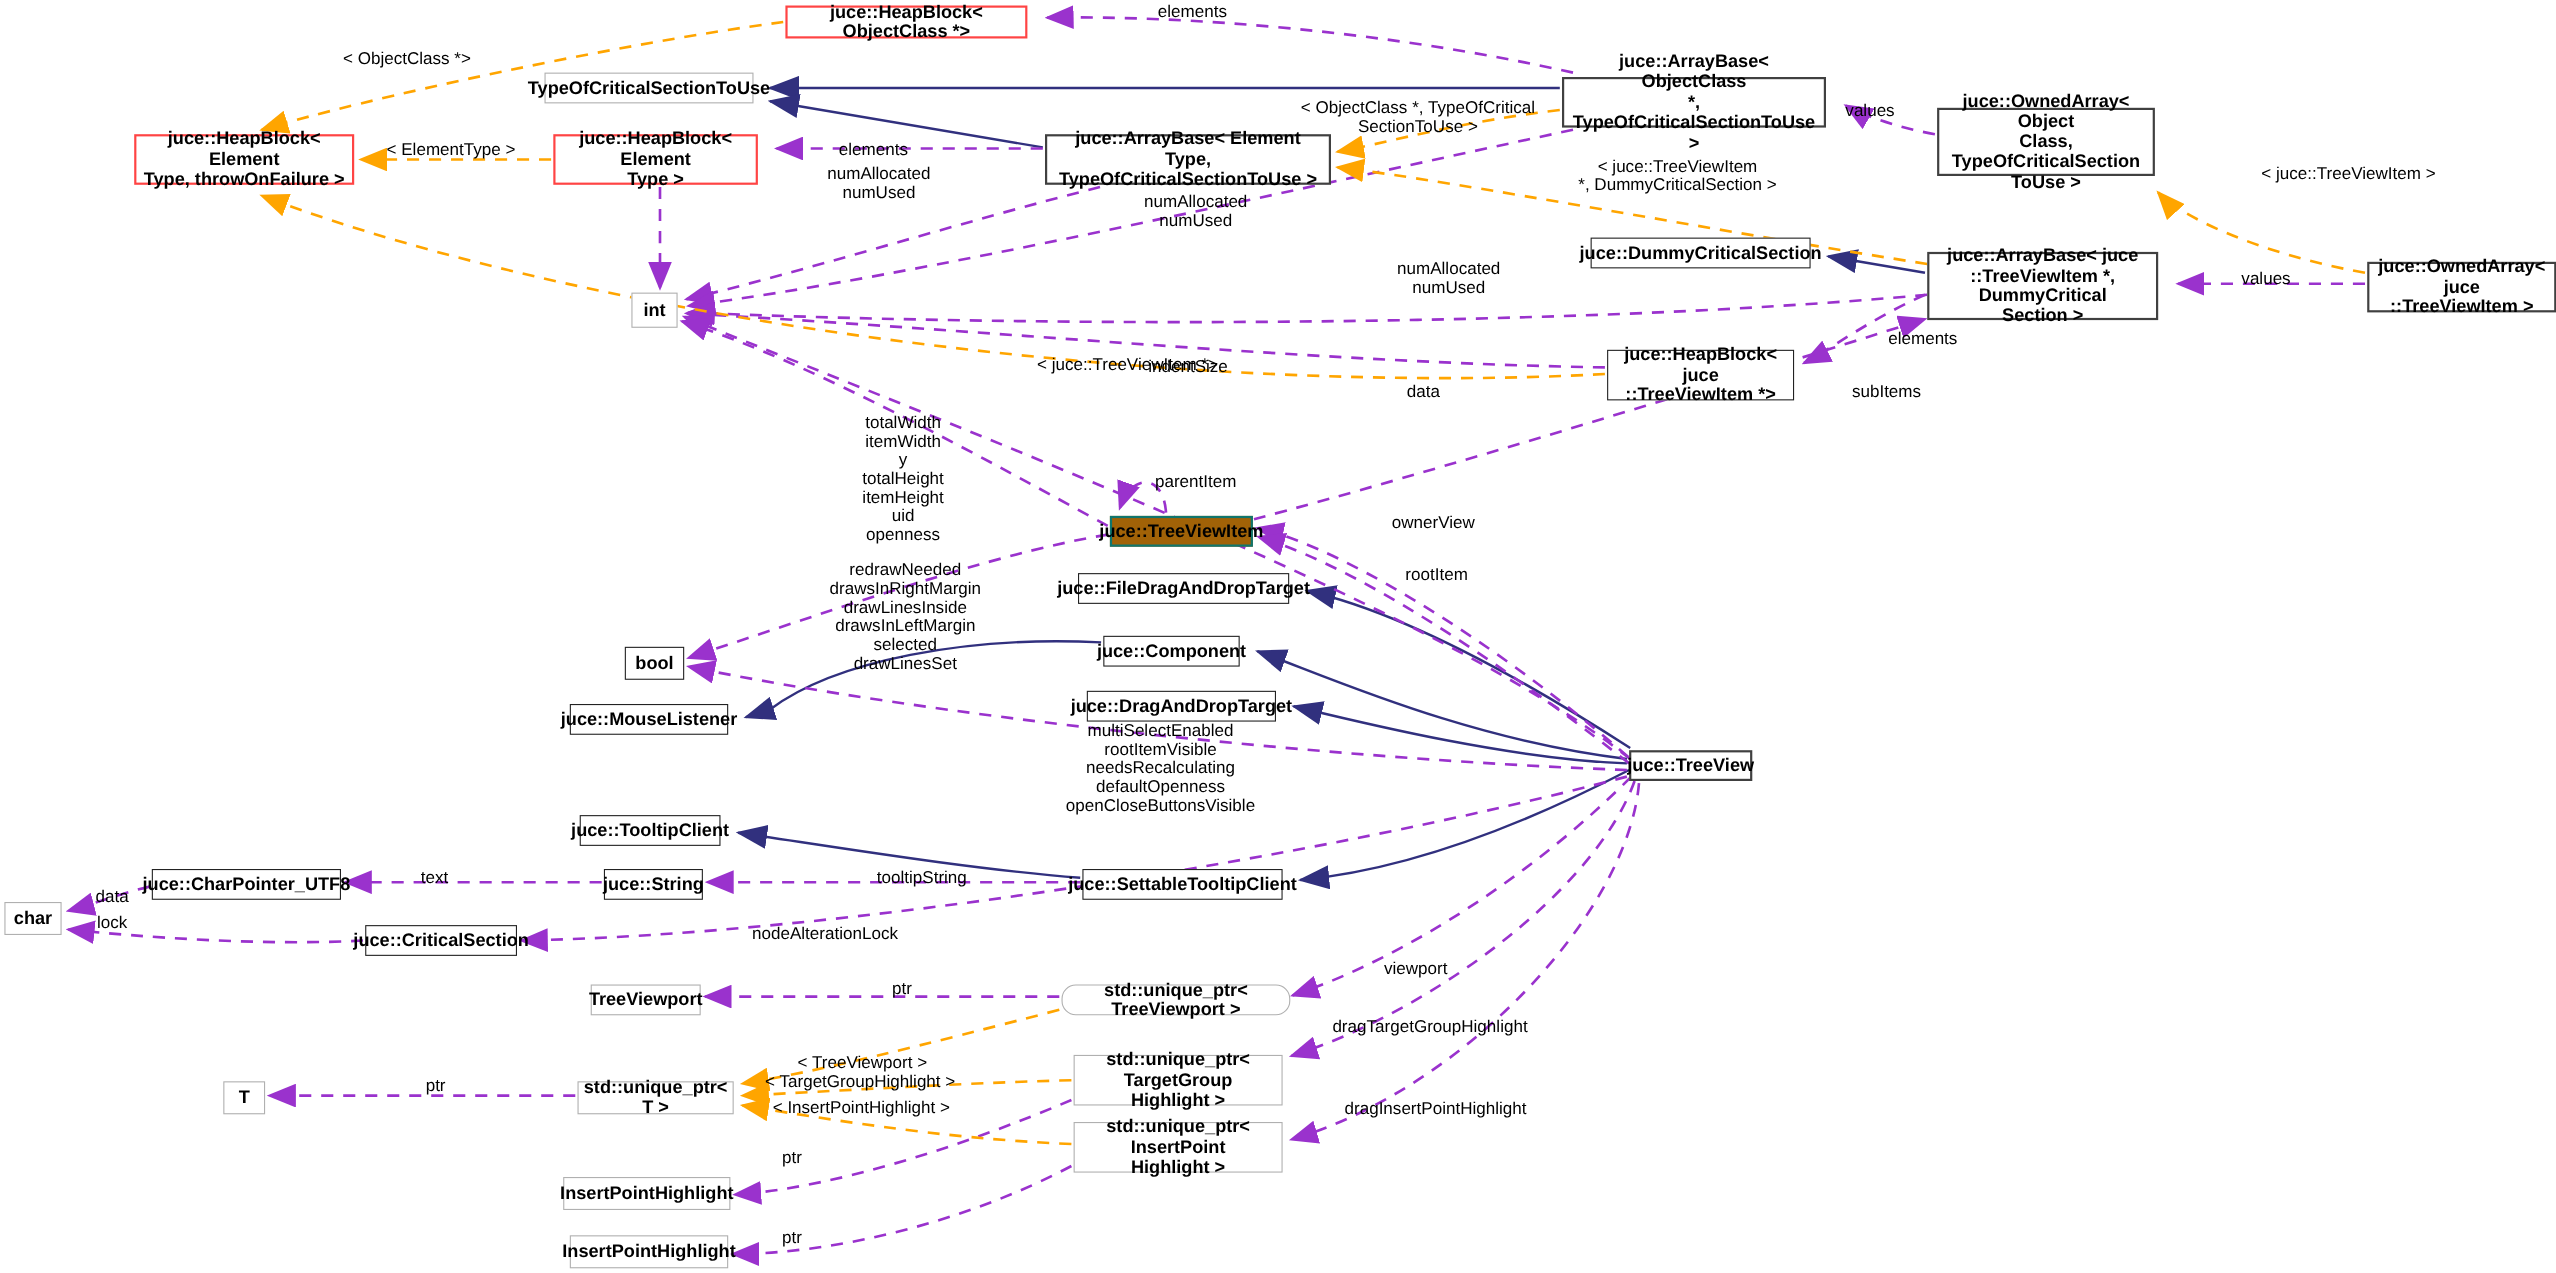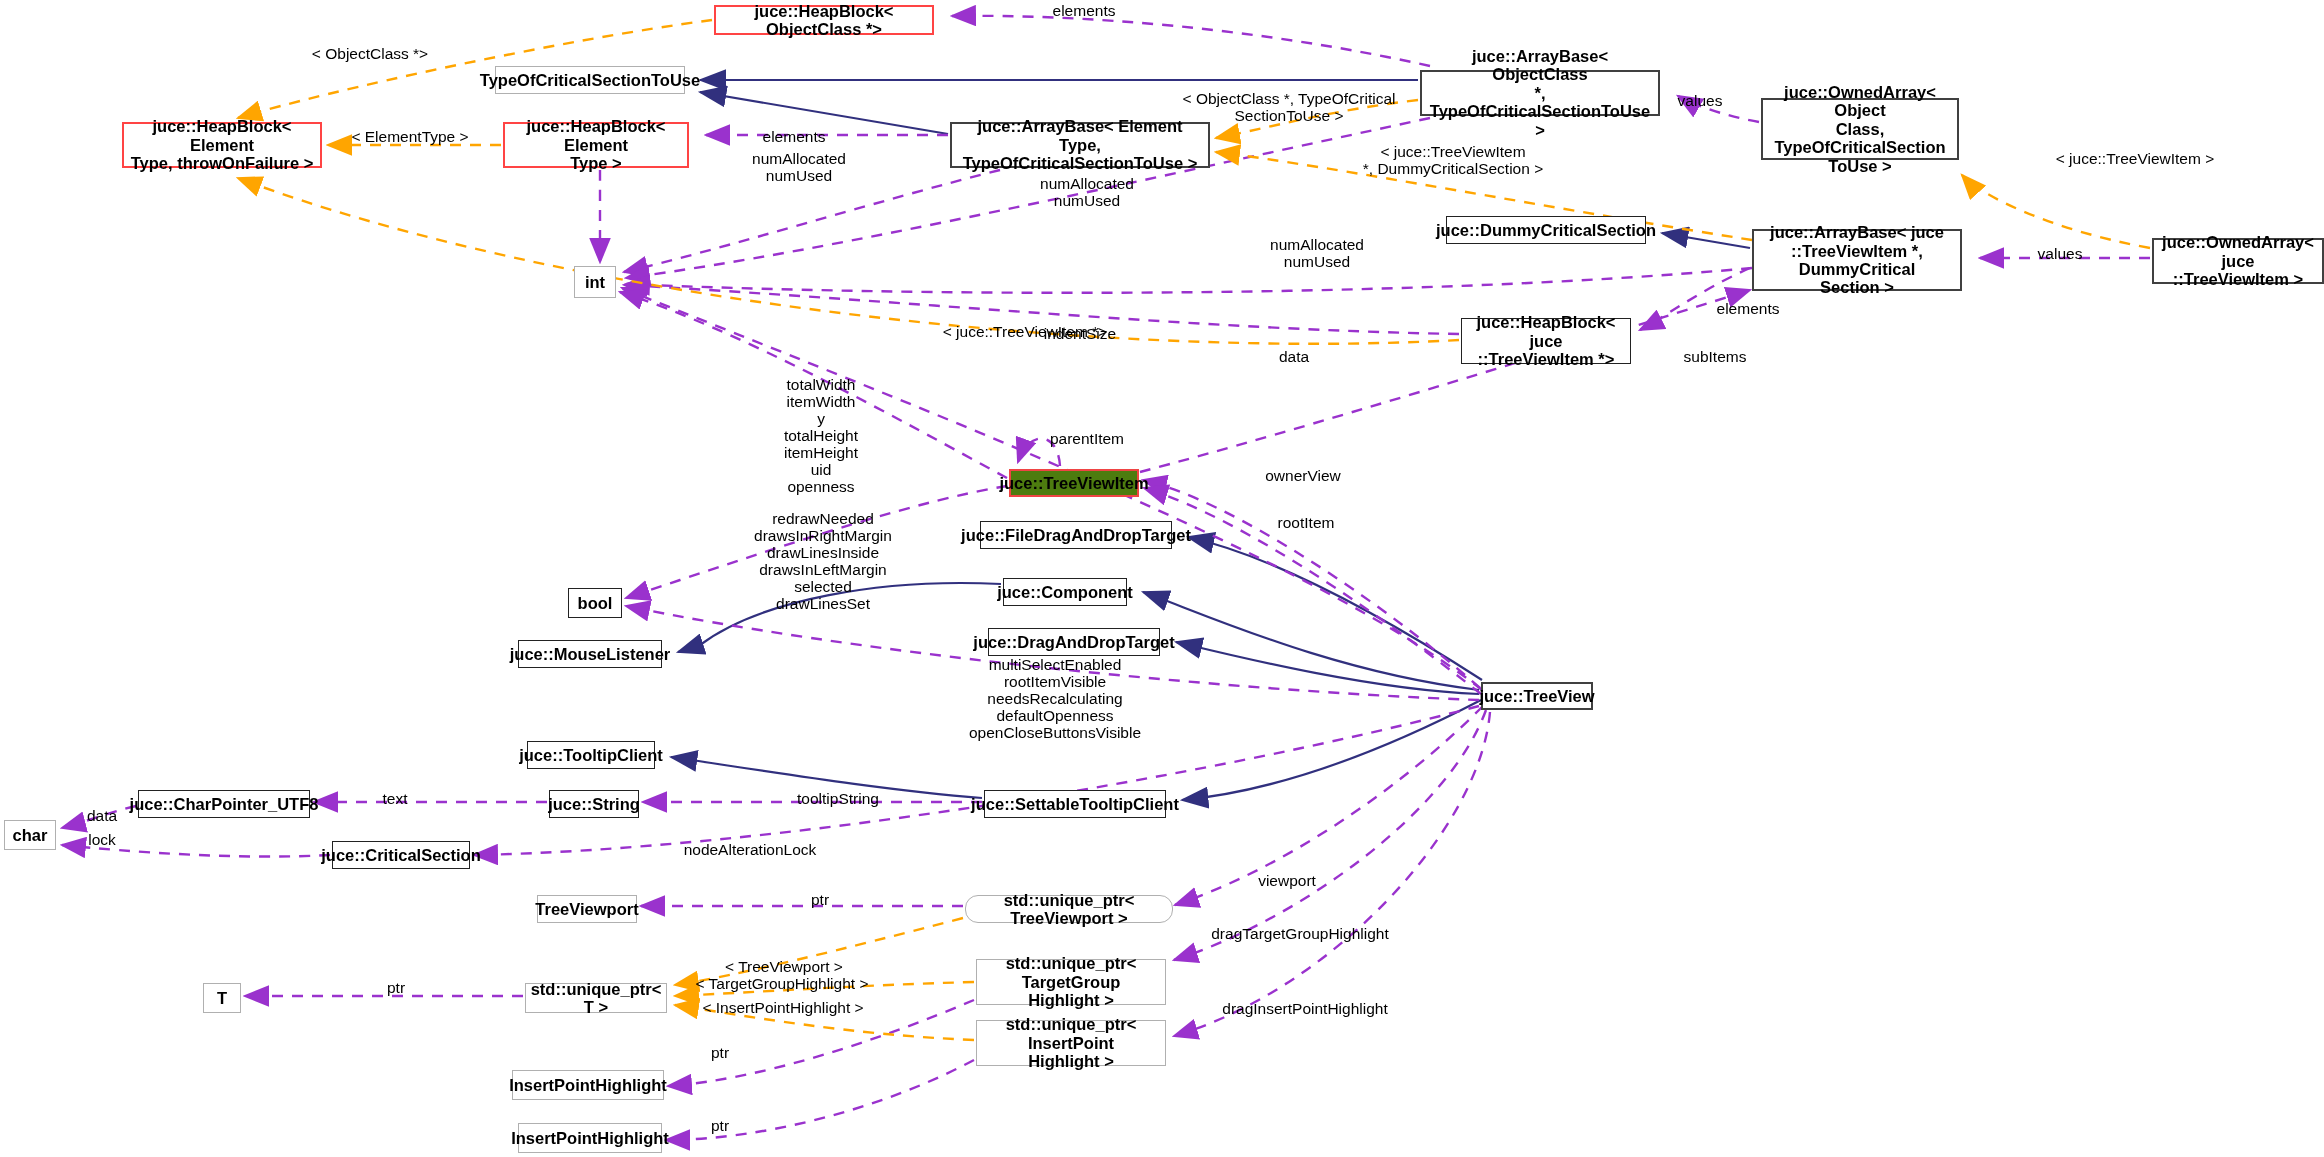--- a/index.html
+++ b/index.html
@@ -36,21 +36,21 @@
     background: #ffffff;
     white-space: pre-line;
     padding: 1px 4px;
     font-weight: bold;
   }
   
   .b-gray   { border: 1px solid #b0b0b0; }
   .b-dark   { border: 2px solid #404040; }
   .b-red    { border: 2px solid #ff4444; }
   .b-black  { border: 1.6px solid #222222; }
-  .n-focus  { background: #4d7c0f; border: 2px solid #ef4444; }
+  .n-focus  { background: #a16207; border: 2px solid #0f766e; }
 
   .elabel {
     position: absolute;
     font-size: 15.5px;
     line-height: 1.1;
     color: #000000;
     text-align: center;
     white-space: pre-line;
     background: transparent;
   }
@@ -229,21 +229,21 @@
   <div id="labels-layer">
       <div class="elabel" style="left: 1024px; top: 2px; width: 120px;">elements</div>
       <div class="elabel" style="left: 290px; top: 45px; width: 160px;">&lt; ObjectClass *&gt;</div>
       <div class="elabel" style="left: 1660px; top: 92px; width: 80px;">values</div>
       <div class="elabel" style="left: 1174px; top: 90px; width: 230px;">&lt; ObjectClass *, TypeOfCritical
 SectionToUse &gt;</div>
       <div class="elabel" style="left: 330px; top: 128px; width: 160px;">&lt; ElementType &gt;</div>
       <div class="elabel" style="left: 734px; top: 128px; width: 120px;">elements</div>
       <div class="elabel" style="left: 734px; top: 150px; width: 130px;">numAllocated
 numUsed</div>
-      <div class="elabel" style="left: 1348px; top: 143px; width: 210px;">&lt; juce::TreeViewItem
+      <div class="elabel" style="left: 1420px; top: 143px; width: 210px;">&lt; juce::TreeViewItem
 *, DummyCriticalSection &gt;</div>
       <div class="elabel" style="left: 1022px; top: 175px; width: 130px;">numAllocated
 numUsed</div>
       <div class="elabel" style="left: 2040px; top: 150px; width: 190px;">&lt; juce::TreeViewItem &gt;</div>
       <div class="elabel" style="left: 1252px; top: 236px; width: 130px;">numAllocated
 numUsed</div>
       <div class="elabel" style="left: 2020px; top: 245px; width: 80px;">values</div>
       <div class="elabel" style="left: 1688px; top: 300px; width: 120px;">elements</div>
       <div class="elabel" style="left: 1020px; top: 325px; width: 120px;">indentSize</div>
       <div class="elabel" style="left: 925px; top: 323px; width: 200px;">&lt; juce::TreeViewItem *&gt;</div>

